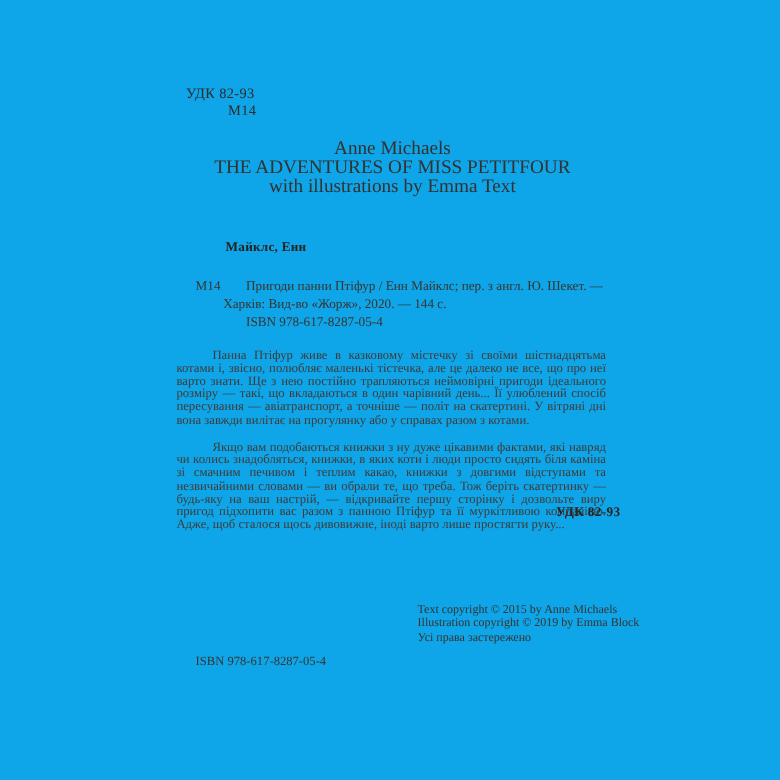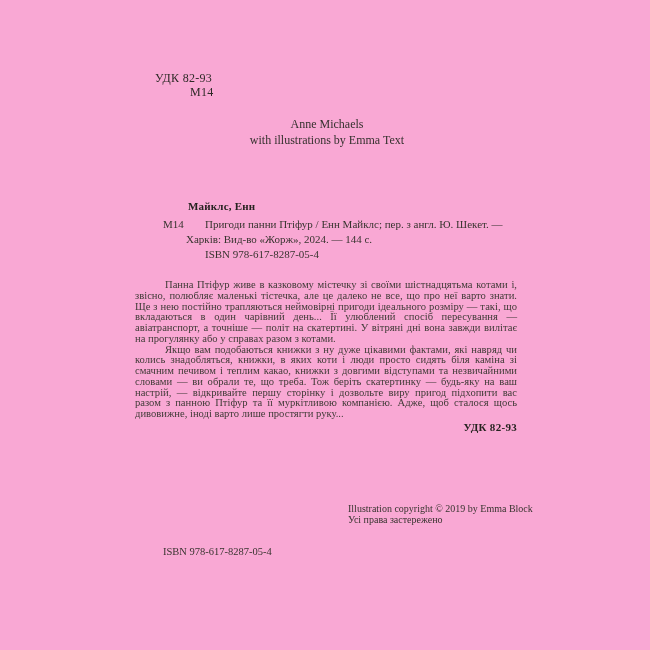--- a/index.html
+++ b/index.html
@@ -4,63 +4,63 @@
 <style>
   html, body { margin: 0; padding: 0; }
   body {
     width: 650px; height: 650px;
     background: #ffffff;
     font-family: "Liberation Serif", "DejaVu Serif", serif;
   }
   .page {
     position: relative;
     width: 650px; height: 650px;
-    background: #f9a8d4;
+    background: #0ea5e9;
     color: #3c3835;
     overflow: hidden;
   }
   
   .udk-top {
     position: absolute; left: 155px; top: 71px;
     font-size: 12px; line-height: 14px; letter-spacing: 0.3px;
     color: #2e2a27;
   }
   .udk-top .code { padding-left: 35px; }
 
   
   .original-edition {
     position: absolute; left: 135px; top: 116px; width: 384px;
     text-align: center;
-    font-size: 12px; line-height: 16px;
+    font-size: 16px; line-height: 16px;
     color: #35312e;
   }
 
   
   .catalog-card {
     position: absolute; left: 163px; top: 199px; width: 380px;
     font-size: 11px; line-height: 15px;
     color: #38342f;
   }
   .catalog-card .author-heading {
-    font-weight: bold; padding-left: 25px; margin-bottom: 3px;
+    font-weight: bold; padding-left: 25px; margin-bottom: 18px;
     color: #262320; letter-spacing: 0.2px;
   }
   .catalog-card .desc-row { display: flex; }
   .catalog-card .code { width: 42px; flex: none; }
   .catalog-card .desc-line2 { padding-left: 23px; }
   .catalog-card .isbn { padding-left: 42px; }
 
   
   .annotation {
     position: absolute; left: 135px; top: 280px; width: 382px;
     font-size: 10.6px; line-height: 10.75px;
     text-align: justify;
     color: #403b37;
   }
-  .annotation p { margin: 0; text-indent: 30px; }
+  .annotation p { margin: 12px; text-indent: 30px; }
 
   
   .udk-bottom {
     position: absolute; left: 135px; top: 421px; width: 382px;
     text-align: right;
     font-weight: bold; font-size: 11px;
     color: #262320; letter-spacing: 0.3px;
   }
 
   
@@ -82,40 +82,42 @@
 
 <div class="page">
 
   <div class="udk-top">
     <div>УДК 82-93</div>
     <div class="code">М14</div>
   </div>
 
   <div class="original-edition">
     <div>Anne Michaels</div>
+    <div>THE ADVENTURES OF MISS PETITFOUR</div>
     <div>with illustrations by Emma Text</div>
   </div>
 
   <div class="catalog-card">
     <div class="author-heading">Майклс, Енн</div>
     <div class="desc-row">
       <span class="code">М14</span>
       <span>Пригоди панни Птіфур / Енн Майклс; пер. з англ. Ю. Шекет. —</span>
     </div>
-    <div class="desc-line2">Харків: Вид-во «Жорж», 2024. — 144 с.</div>
+    <div class="desc-line2">Харків: Вид-во «Жорж», 2020. — 144 с.</div>
     <div class="isbn">ISBN 978-617-8287-05-4</div>
   </div>
 
   <div class="annotation">
     <p>Панна Птіфур живе в казковому містечку зі своїми шістнадцятьма котами і, звісно, полюбляє маленькі тістечка, але це далеко не все, що про неї варто знати. Ще з нею постійно трапляються неймовірні пригоди ідеального розміру — такі, що вкладаються в один чарівний день... Її улюблений спосіб пересування — авіатранспорт, а точніше — політ на скатертині. У вітряні дні вона завжди вилітає на прогулянку або у справах разом з котами.</p>
     <p>Якщо вам подобаються книжки з ну дуже цікавими фактами, які навряд чи колись знадобляться, книжки, в яких коти і люди просто сидять біля каміна зі смачним печивом і теплим какао, книжки з довгими відступами та незвичайними словами — ви обрали те, що треба. Тож беріть скатертинку — будь-яку на ваш настрій, — відкривайте першу сторінку і дозвольте виру пригод підхопити вас разом з панною Птіфур та її муркітливою компанією. Адже, щоб сталося щось дивовижне, іноді варто лише простягти руку...</p>
   </div>
 
   <div class="udk-bottom">УДК 82-93</div>
 
   <div class="copyright">
+    <div>Text copyright © 2015 by Anne Michaels</div>
     <div>Illustration copyright © 2019 by Emma Block</div>
     <div>Усі права застережено</div>
   </div>
 
   <div class="isbn-bottom">ISBN 978-617-8287-05-4</div>
 
 </div>
 
 </body></html>

